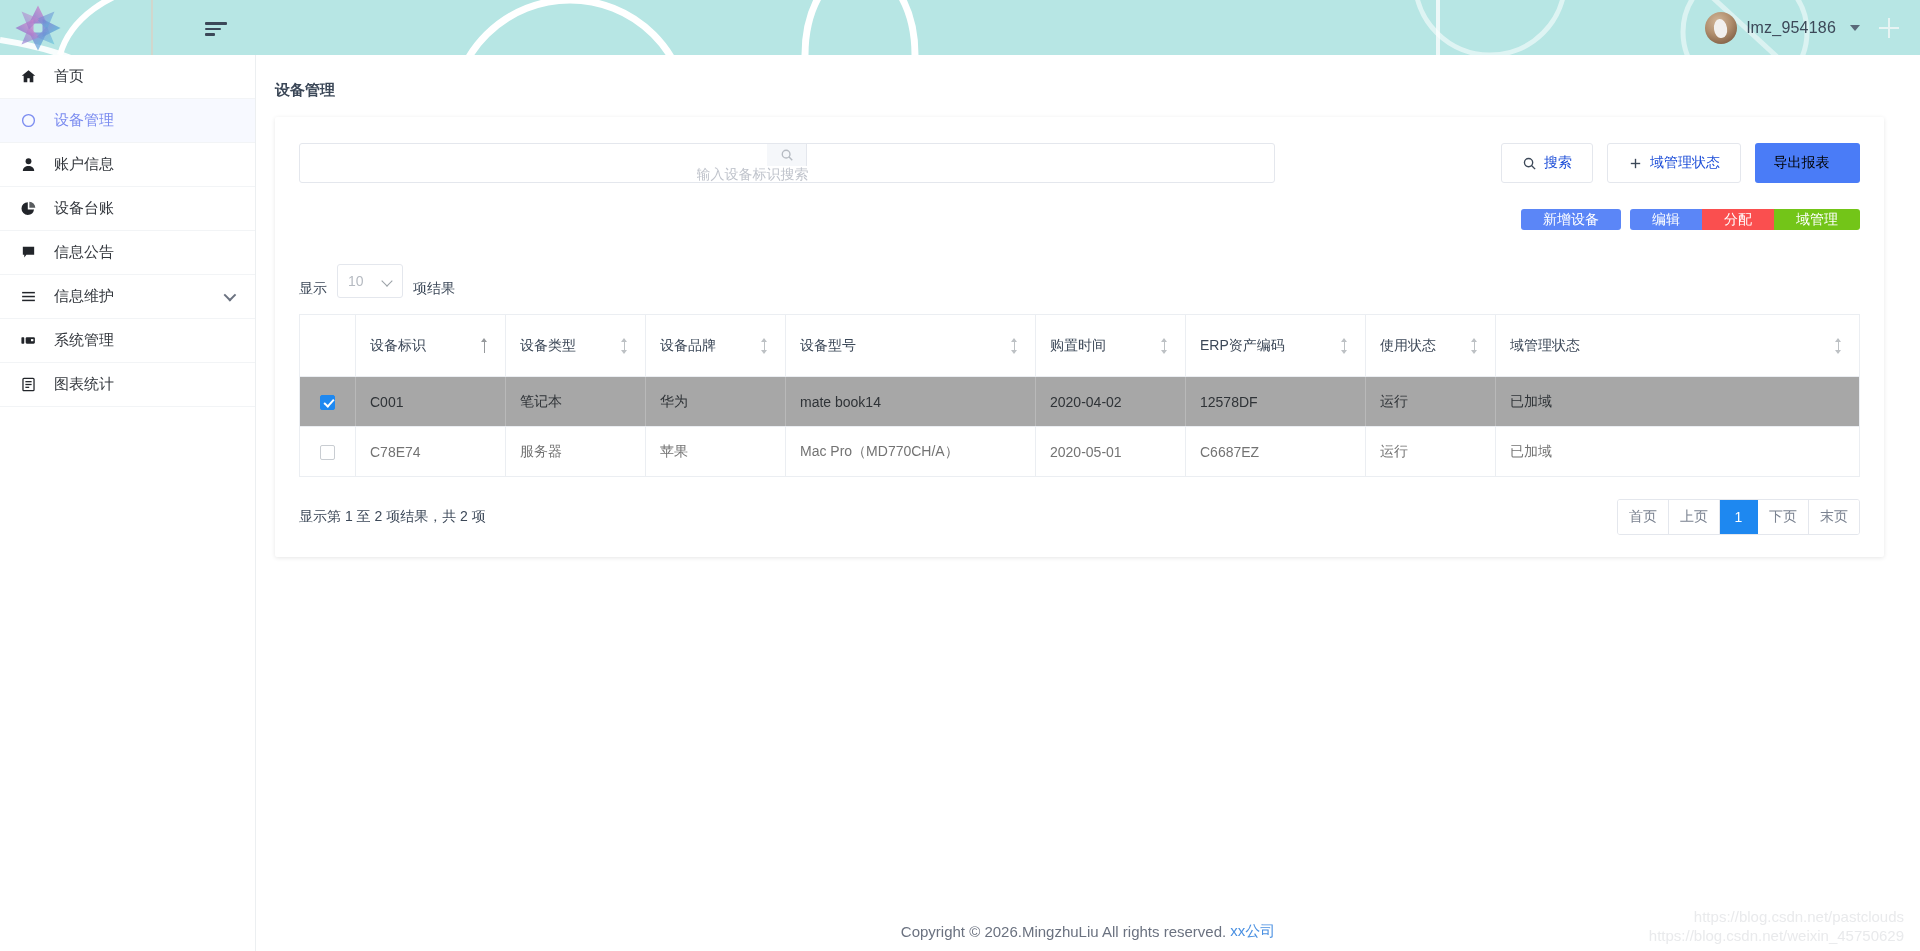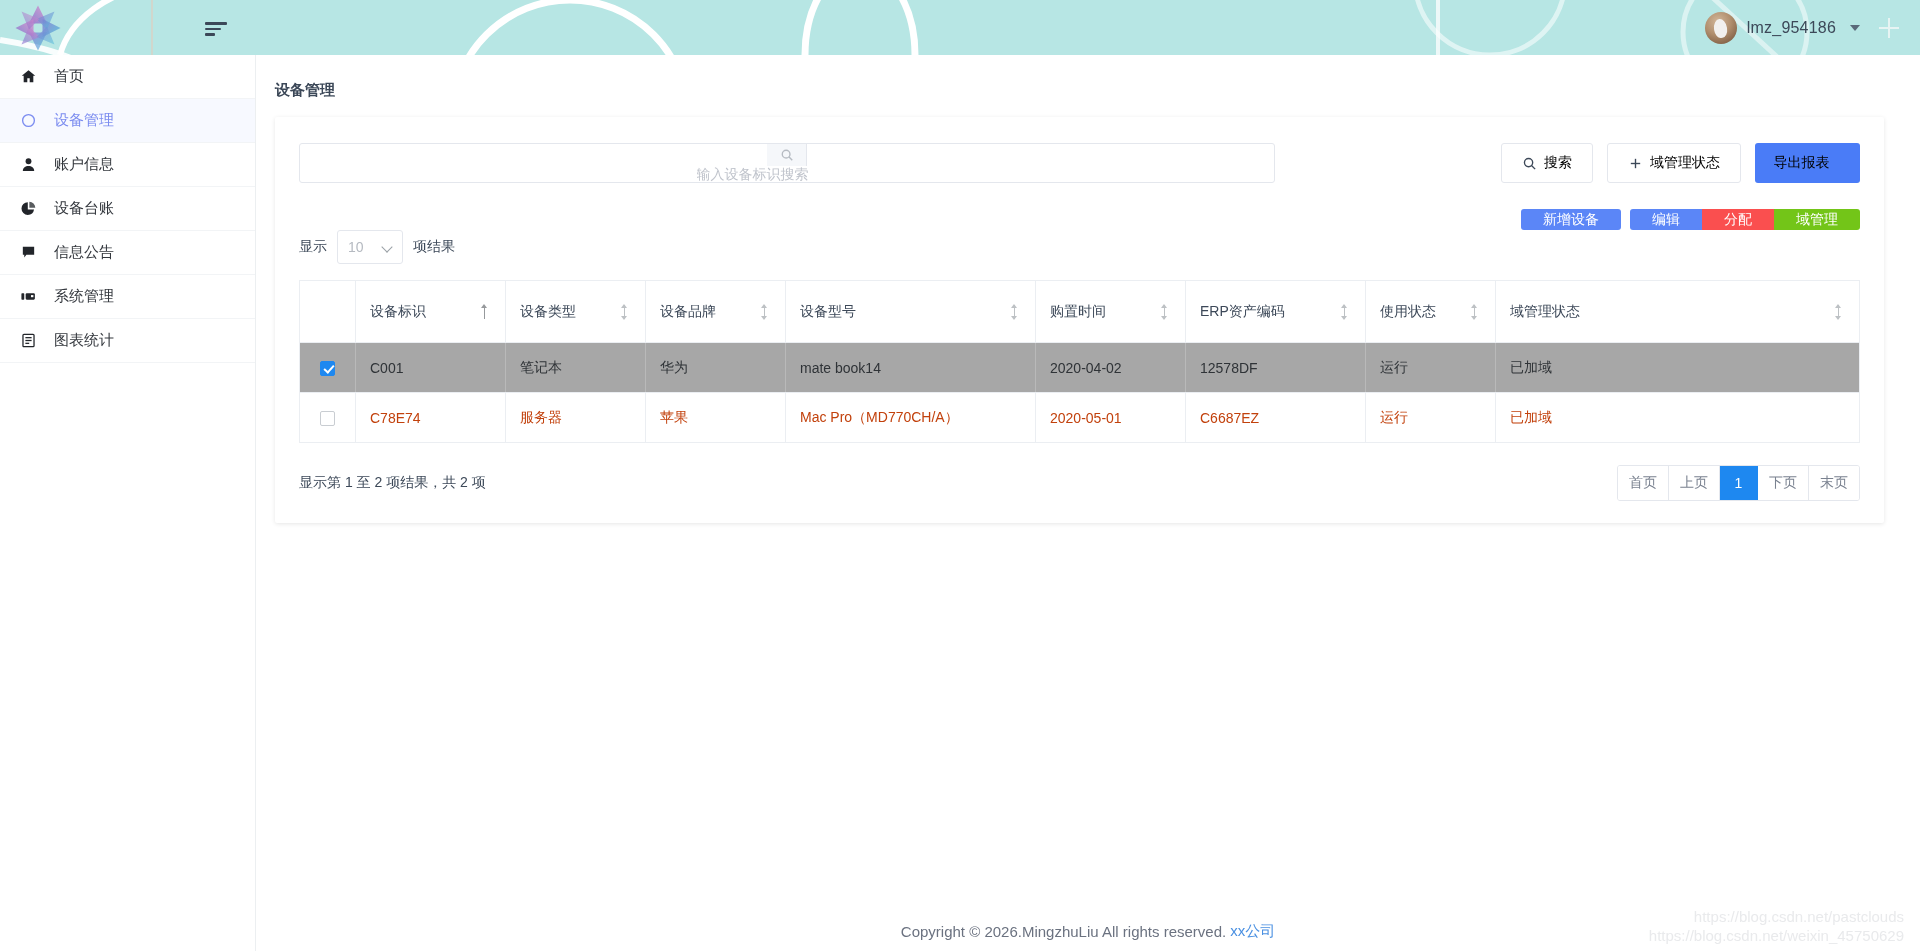--- a/index.html
+++ b/index.html
@@ -125,21 +125,21 @@
     font-size: 14px; color: #444; font-family: inherit; background: #fff;
   }
   .search-input::placeholder { color: #c0c4cc; }
 
   .btn {
     display: inline-flex; align-items: center; justify-content: center;
     gap: 7px; height: 40px; padding: 0 20px;
     font-size: 14px; border-radius: 3px; cursor: pointer;
     font-family: inherit; border: 1px solid transparent; white-space: nowrap;
   }
-  .btn-ghost { background: #fff; border-color: #e4e7ed; color: #000000; }
+  .btn-ghost { background: #fff; border-color: #e4e7ed; color: #1d4ed8; }
   .btn-primary { background: #4a7cf7; color: #000000; padding-left: 8px; }
   .right-btns {
     position: absolute; right: 0; top: 0; display: flex; gap: 14px; align-items: center;
   }
   .btn-export { width: 105px; }
 
   
   .action-row {
     display: flex; justify-content: flex-end; margin-top: 26px;
   }
@@ -150,22 +150,22 @@
     justify-content: center; font-size: 14px; color: #fff; cursor: pointer;
     border: none; font-family: inherit;
   }
   .act.blue { background: #5b86f7; border-radius: 3px; }
   .act.blue2 { background: #5b86f7; border-radius: 3px 0 0 3px; }
   .act.red { background: #fa4f4f; }
   .act.green { background: #73c518; border-radius: 0 3px 3px 0; }
 
   
   .entries-row {
-    display: flex; align-items: center; gap: 10px;
-    font-size: 14px; color: #3c4858;
+    display: flex; align-items: flex-end; gap: 10px;
+    margin-top: 34px; font-size: 14px; color: #3c4858;
   }
   .select-wrap {
     position: relative; width: 66px; height: 34px;
     border: 1px solid #e4e7ed; border-radius: 3px; background: #fff;
   }
   .select-wrap select {
     width: 100%; height: 32px; border: none; outline: none; appearance: none;
     background: transparent; padding: 0 10px; font-size: 14px; color: #b5bac1;
     font-family: inherit; cursor: pointer;
   }
@@ -204,21 +204,21 @@
   }
   .sort-ico i.dn {
     bottom: 0; border-left: 3.5px solid transparent; border-right: 3.5px solid transparent;
     border-top: 4px solid #9aa0a6;
   }
   .sort-ico.up-only::after { display: none; }
   .sort-ico.up-only i.up { border-bottom-color: #5f6368; }
   .sort-ico.up-only::before { background: #5f6368; height: 12px; top: 3px; }
 
   table.grid td {
-    height: 50px; font-size: 14px; color: #c2410c; padding: 0 14px;
+    height: 50px; font-size: 14px; color: #737373; padding: 0 14px;
     border-right: 1px solid #ebeef2; border-bottom: 1px solid #ebeef2;
   }
   table.grid td:last-child { border-right: none; }
   table.grid tr.selected td { background: #a7a7a7; color: #2f3337; border-right-color: #b9b9b9; }
   .col-check { width: 56px; text-align: center !important; padding: 0 !important; }
   .chk {
     width: 15px; height: 15px; border: 1px solid #c9cdd2; border-radius: 2px;
     display: inline-block; background: #fff; cursor: pointer; vertical-align: middle;
     position: relative;
   }
@@ -355,20 +355,31 @@
 
     <div class="nav-item">
       <span class="nav-ico">
         <svg width="17" height="17" viewBox="0 0 24 24" fill="currentColor">
             <path d="M4 4h16v11H9l-3 4V15H4z"></path>
           </svg>
       </span>
       <span class="nav-label">信息公告</span>
     </div>
 
+    <div class="nav-item">
+      <span class="nav-ico">
+        <svg width="17" height="17" viewBox="0 0 24 24" fill="currentColor">
+            <rect x="3" y="5.5" width="18" height="2.1"></rect>
+            <rect x="3" y="11" width="18" height="2.1"></rect>
+            <rect x="3" y="16.5" width="18" height="2.1"></rect>
+          </svg>
+      </span>
+      <span class="nav-label">信息维护</span>
+      <span class="nav-chevron"></span>
+    </div>
 
     <div class="nav-item">
       <span class="nav-ico">
         <svg width="17" height="17" viewBox="0 0 24 24" fill="currentColor">
             <rect x="2" y="7.5" width="4" height="9" rx="1"></rect>
             <rect x="8" y="7.5" width="13" height="9" rx="1.6"></rect>
             <rect x="15.5" y="10" width="3.4" height="3" fill="#fff"></rect>
           </svg>
       </span>
       <span class="nav-label">系统管理</span>

